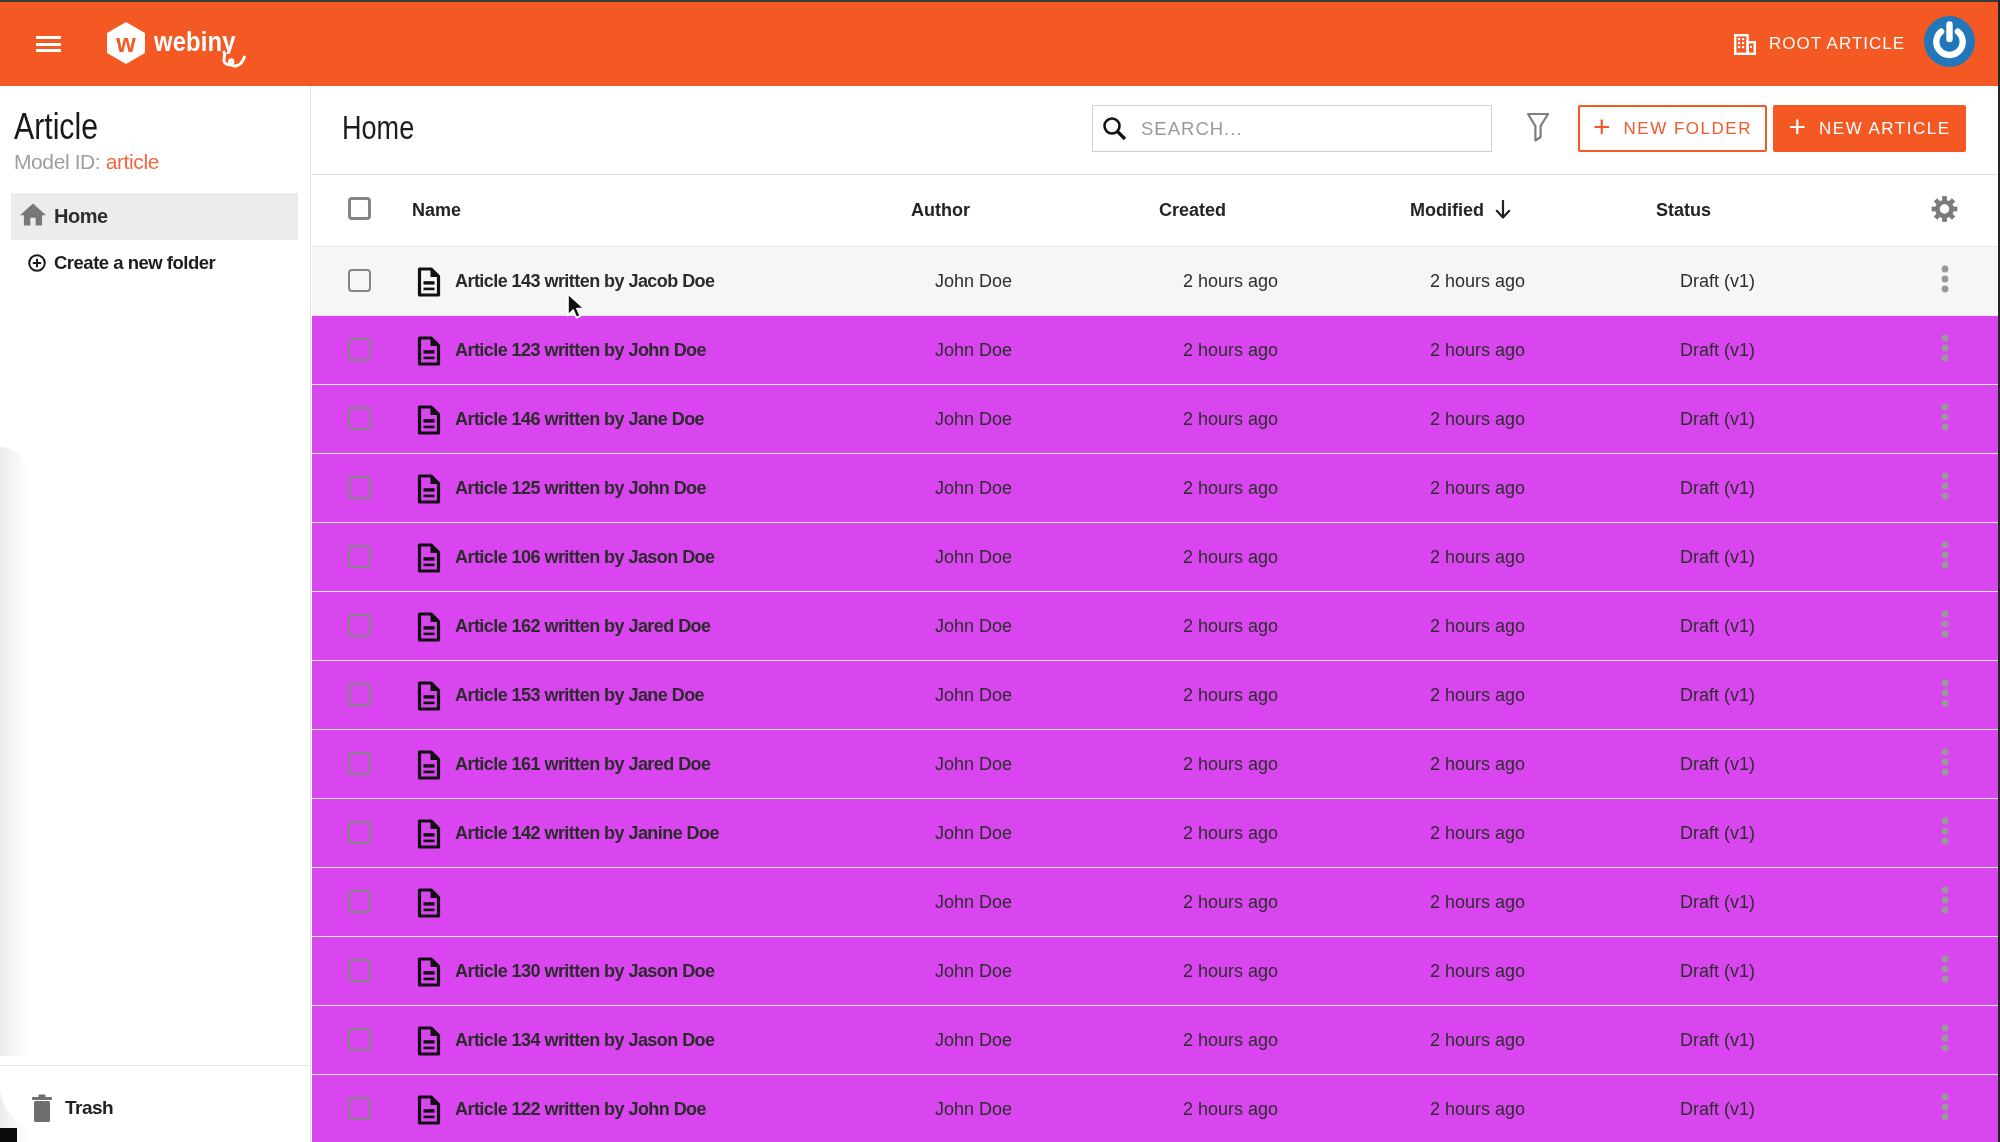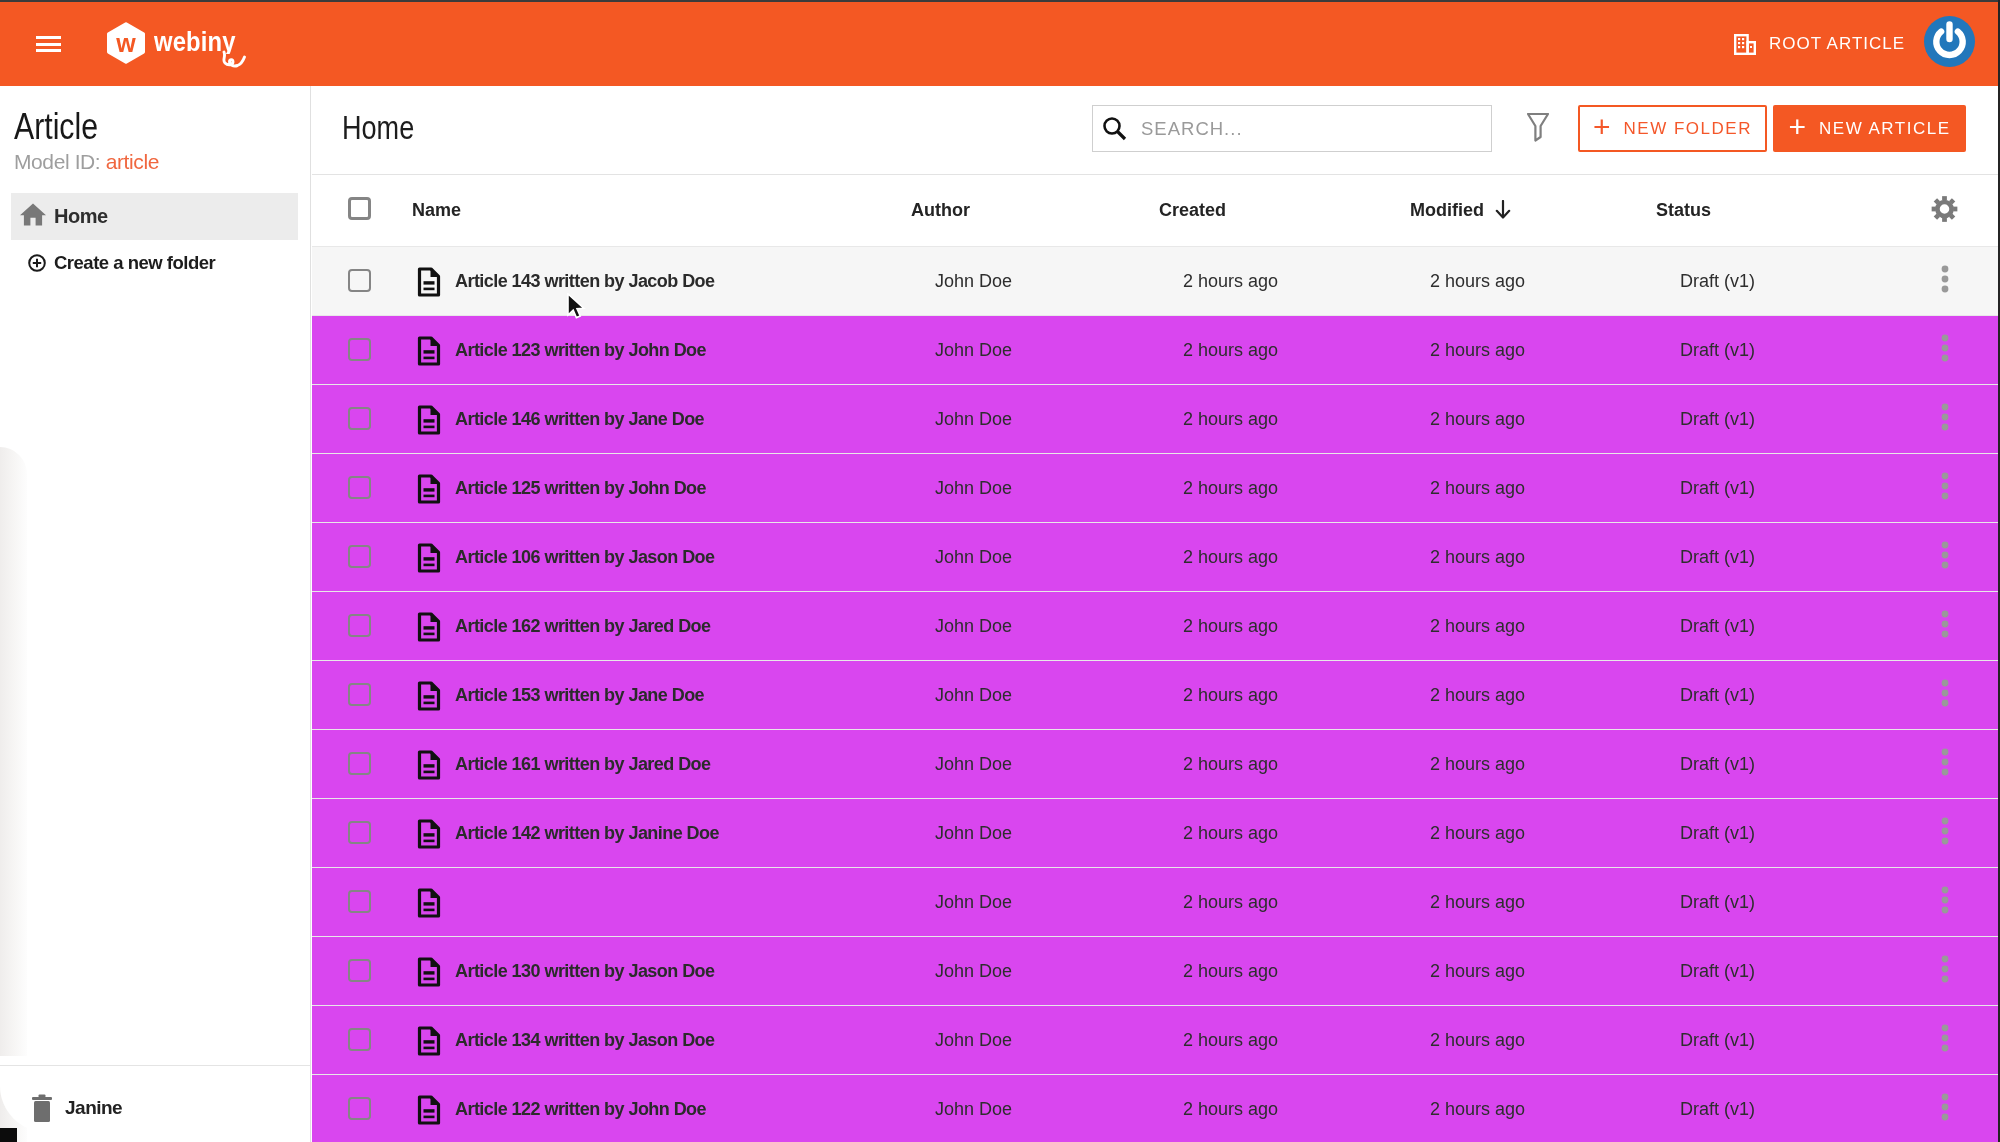--- a/index.html
+++ b/index.html
@@ -156,21 +156,21 @@
     </div>
     <div class="abs" id="blackcorner"></div>
     <div class="abs" id="whitecorner"></div>
     <div class="abs" id="trashline"></div>
     <div class="abs" id="trashitem">
       <svg width="20" height="28" viewBox="0 0 20 28" fill="#6e6e6e">
         <rect x="2" y="7" width="16" height="21" rx="1.5"></rect>
         <rect x="0" y="3" width="20" height="3" rx="1"></rect>
         <rect x="6.5" y="0.5" width="7" height="3" rx="1"></rect>
       </svg>
-      <span>Janine</span>
+      <span>Trash</span>
     </div>
   </div>
 
   <div class="abs" id="main">
     <div class="abs" id="heading">Home</div>
 
     <div class="abs" id="searchbox">
       <svg width="27" height="27" viewBox="0 0 27 27" fill="none" stroke="#111" stroke-width="2.6">
         <circle cx="11" cy="11" r="7.5"></circle>
         <line x1="16.5" y1="16.5" x2="24" y2="24" stroke-width="3.2"></line>

